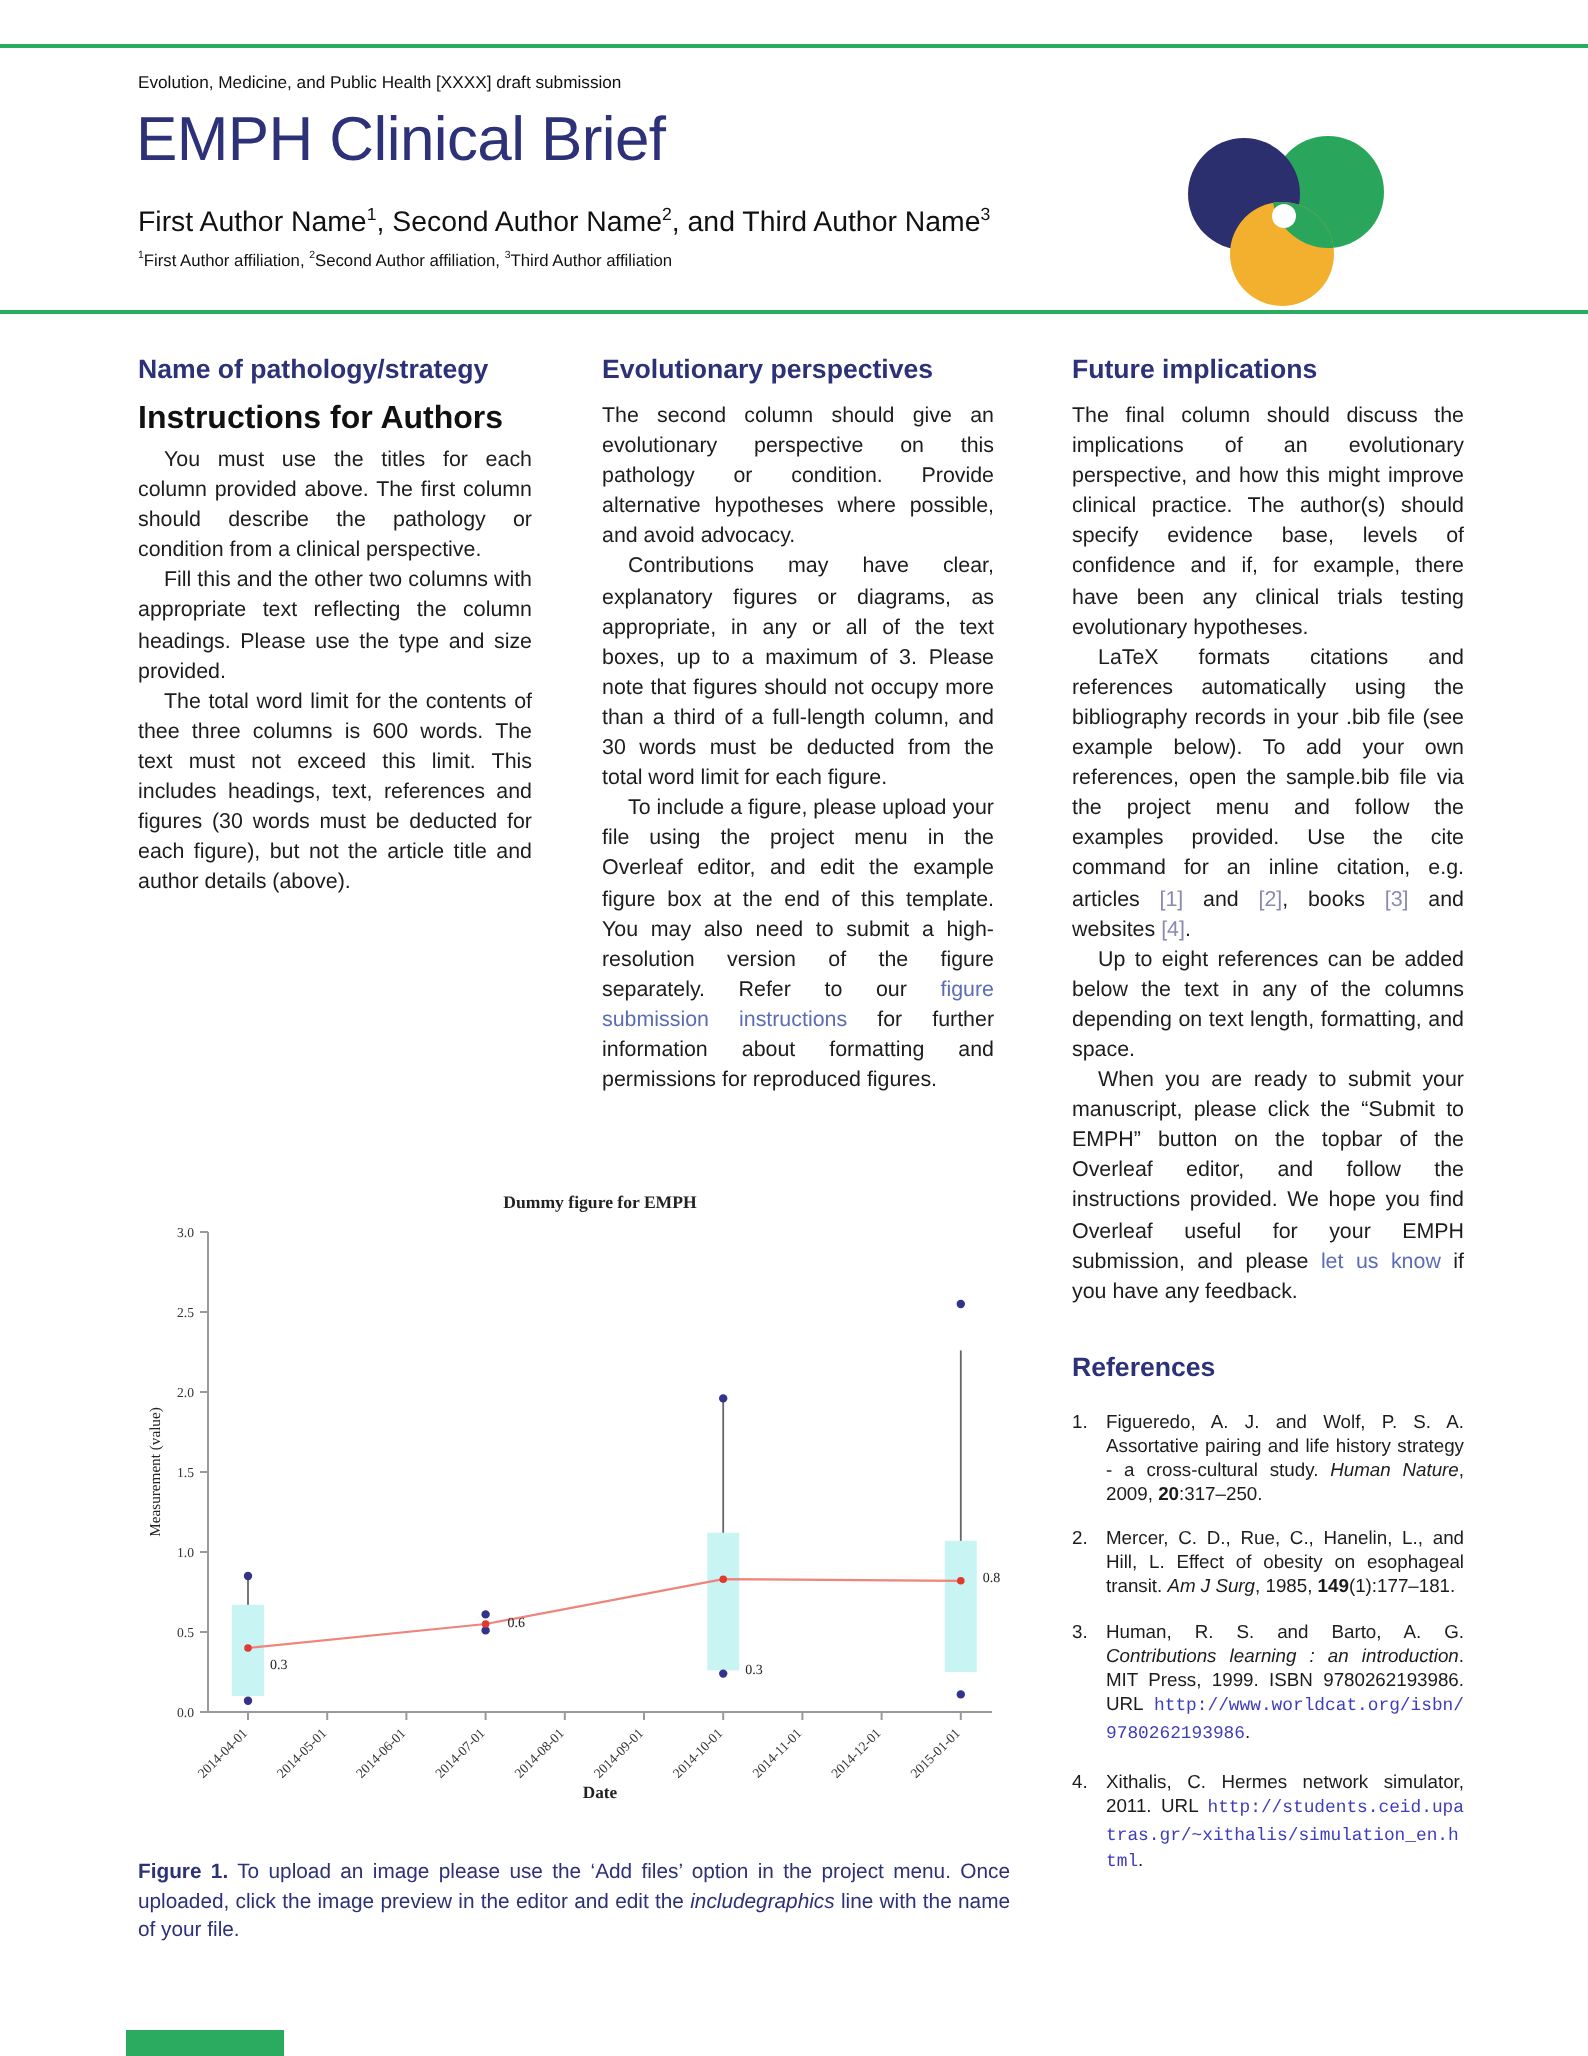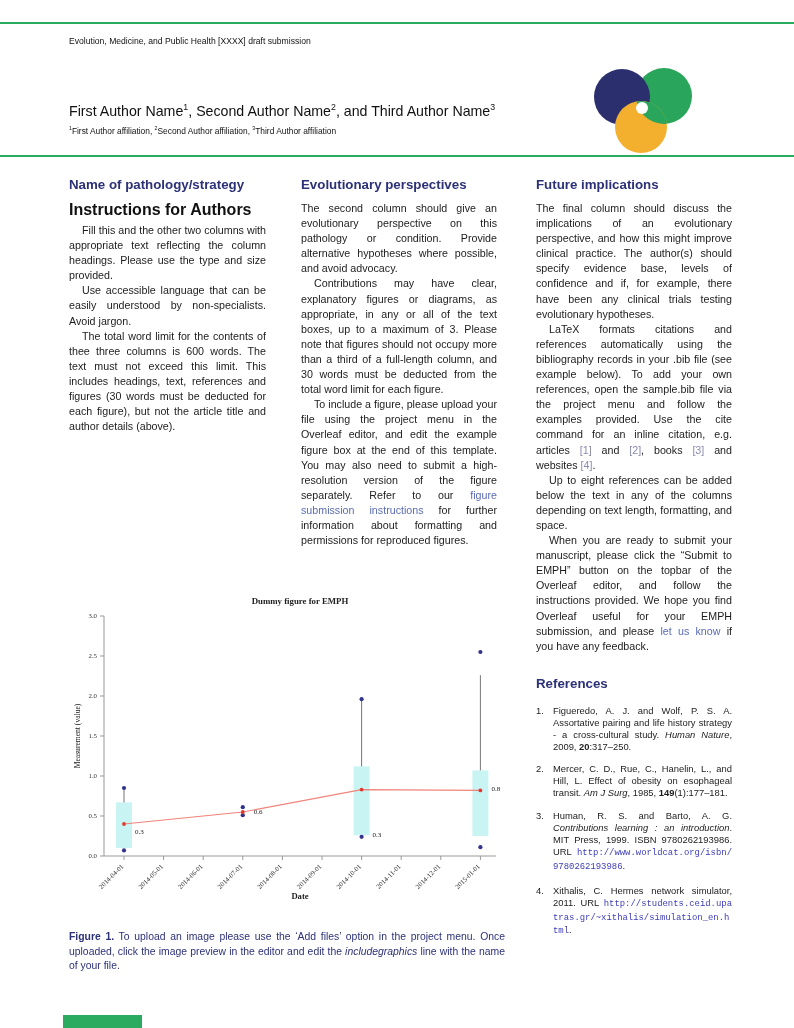--- a/index.html
+++ b/index.html
@@ -42,20 +42,21 @@
            color:var(--heading-navy);text-align:justify;}
   .footerbar{position:absolute;left:63px;top:1015px;width:79px;height:13px;background:var(--accent-green);}
 </style>
 </head>
 <body>
 
 <div class="page">
   <div class="rule top"></div>
 
   <div class="subnote">Evolution, Medicine, and Public Health [XXXX] draft submission</div>
+  <h1 class="title">EMPH Clinical Brief</h1>
   <div class="authors"><span>First Author Name</span><sup>1</sup>, <span>Second Author Name</span><sup>2</sup>, and <span>Third Author Name</span><sup>3</sup></div>
   <div class="affils"><sup>1</sup><span>First Author affiliation, </span><sup>2</sup><span>Second Author affiliation, </span><sup>3</sup><span>Third Author affiliation</span></div>
 
 
   <svg class="logo" width="124" height="92" viewBox="0 0 124 92">
     <defs>
         <clipPath id="cy">
           <circle cx="55" cy="61" r="26"></circle>
         </clipPath>
       </defs>
@@ -67,22 +68,22 @@
       <circle class="lw" cx="56" cy="42" r="6"></circle>
     </g>
   </svg>
 
   <div class="rule mid"></div>
 
   <section class="col c1">
     <h2>Name of pathology/strategy</h2>
     <h3>Instructions for Authors</h3>
     <div class="paras">
+        <p class="ind"><span class="seg-plain">You must use the titles for each column provided above. The first column should describe the pathology or condition from a clinical perspective.</span></p>
         <p class="ind"><span class="seg-plain">Fill this and the other two columns with appropriate text reflecting the column headings. Please use the type and size provided.</span></p>
-        <p class="ind"><span class="seg-plain">Use accessible language that can be easily understood by non-specialists. Avoid jargon.</span></p>
         <p class="ind"><span class="seg-plain">The total word limit for the contents of thee three columns is 600 words. The text must not exceed this limit. This includes headings, text, references and figures (30 words must be deducted for each figure), but not the article title and author details (above).</span></p>
       </div>
   </section>
 
   <section class="col c2">
     <h2>Evolutionary perspectives</h2>
     <div class="paras">
         <p><span class="seg-plain">The second column should give an evolutionary perspective on this pathology or condition. Provide alternative hypotheses where possible, and avoid advocacy.</span></p>
         <p class="ind"><span class="seg-plain">Contributions may have clear, explanatory figures or diagrams, as appropriate, in any or all of the text boxes, up to a maximum of 3. Please note that figures should not occupy more than a third of a full-length column, and 30 words must be deducted from the total word limit for each figure.</span></p>
         <p class="ind"><span class="seg-plain">To include a figure, please upload your file using the project menu in the Overleaf editor, and edit the example figure box at the end of this template. You may also need to submit a high-resolution version of the figure separately. Refer to our </span><span class="seg-link">figure submission instructions</span><span class="seg-plain"> for further information about formatting and permissions for reproduced figures.</span></p>

